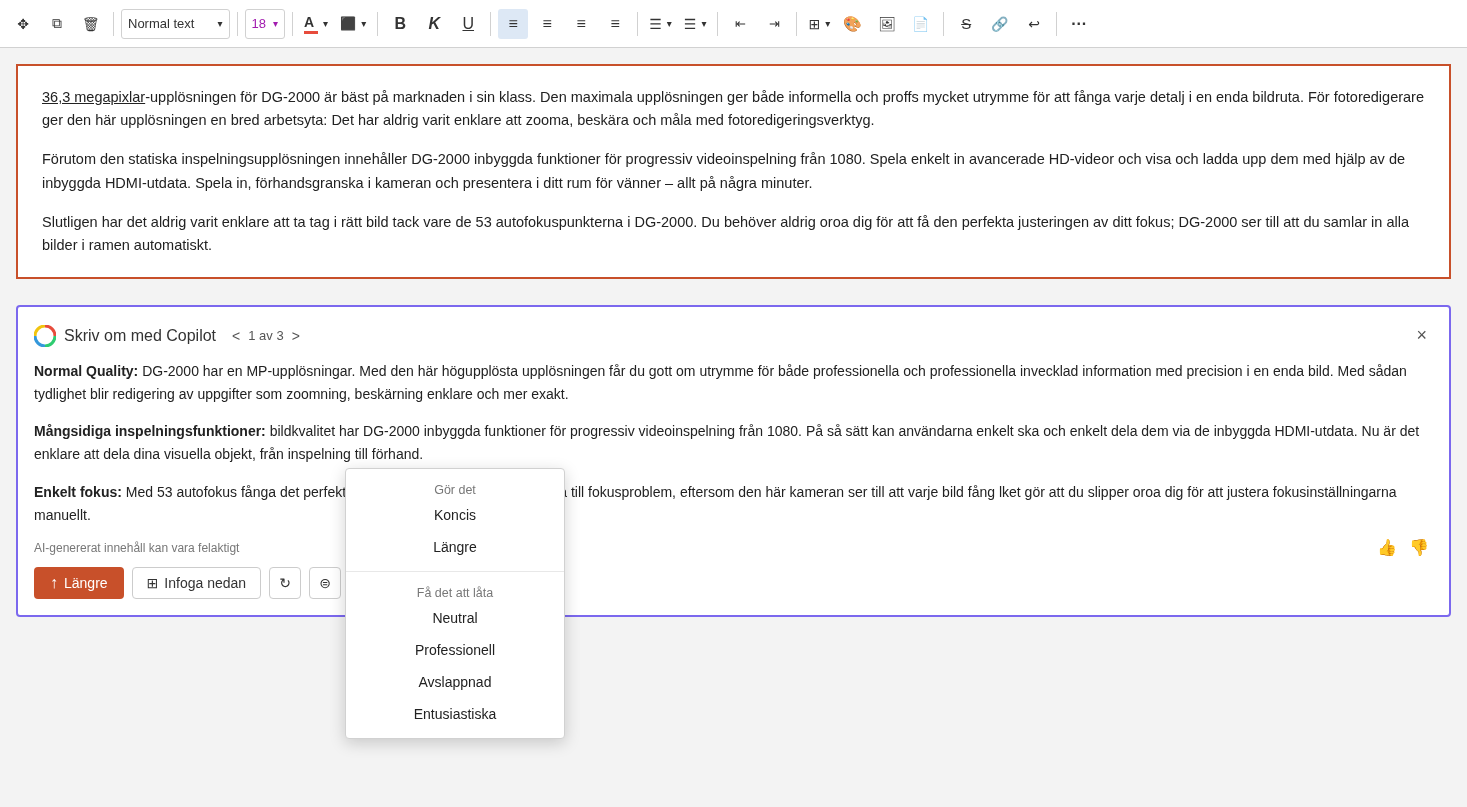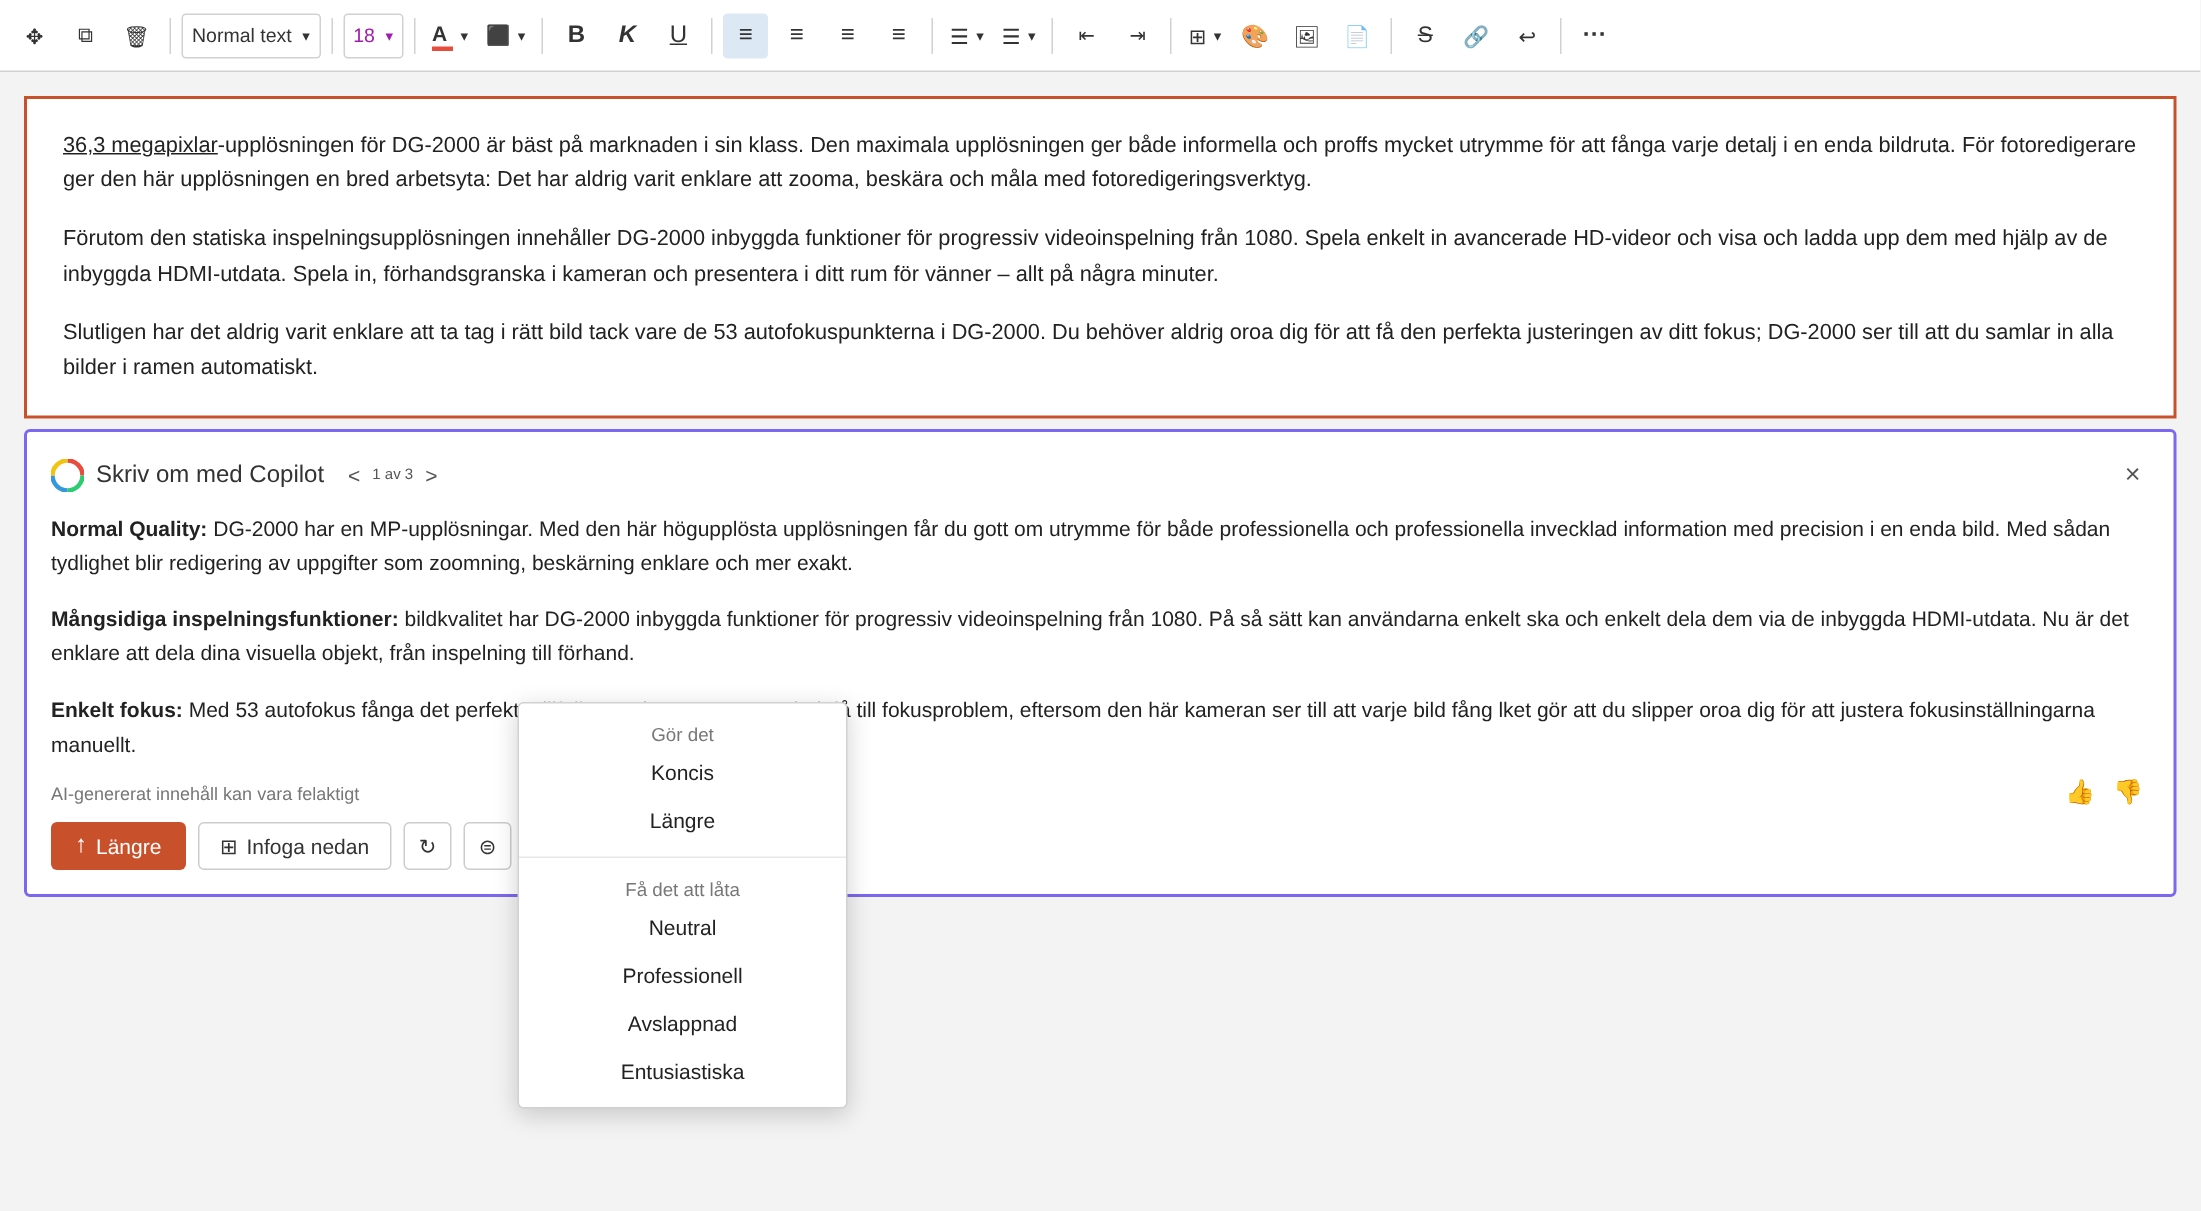--- a/index.html
+++ b/index.html
@@ -27,21 +27,21 @@
       background: #d1d1d1;
       margin: 0 3px;
     }
     .font-selector {
       display: flex;
       align-items: center;
       border: 1px solid #d1d1d1;
       border-radius: 3px;
       padding: 2px 6px;
       height: 30px;
-      gap: 4px;
+      gap: 20px;
       background: white;
       cursor: pointer;
       font-size: 13px;
       color: #333;
     }
     .font-size-selector {
       display: flex;
       align-items: center;
       border: 1px solid #d1d1d1;
       border-radius: 3px;
@@ -89,21 +89,21 @@
       height: calc(807px - 48px);
       overflow-y: auto;
       position: relative;
     }
 
     
     .text-content-box {
       background: white;
       border: 2px solid #c8502a;
       padding: 20px 24px;
-      margin-bottom: 7px;
+      margin-bottom: 26px;
       font-size: 14.5px;
       line-height: 1.6;
       color: #222;
     }
     .text-content-box p {
       margin-bottom: 16px;
     }
     .text-content-box p:last-child { margin-bottom: 0; }
 
     
@@ -133,21 +133,21 @@
     }
     .copilot-nav-btn {
       border: none;
       background: transparent;
       cursor: pointer;
       padding: 2px 4px;
       font-size: 14px;
       color: #555;
     }
     .copilot-counter {
-      font-size: 10px;
+      font-size: 13px;
       color: #555;
     }
     .copilot-close {
       margin-left: auto;
       border: none;
       background: transparent;
       cursor: pointer;
       font-size: 18px;
       color: #555;
       padding: 2px 6px;

